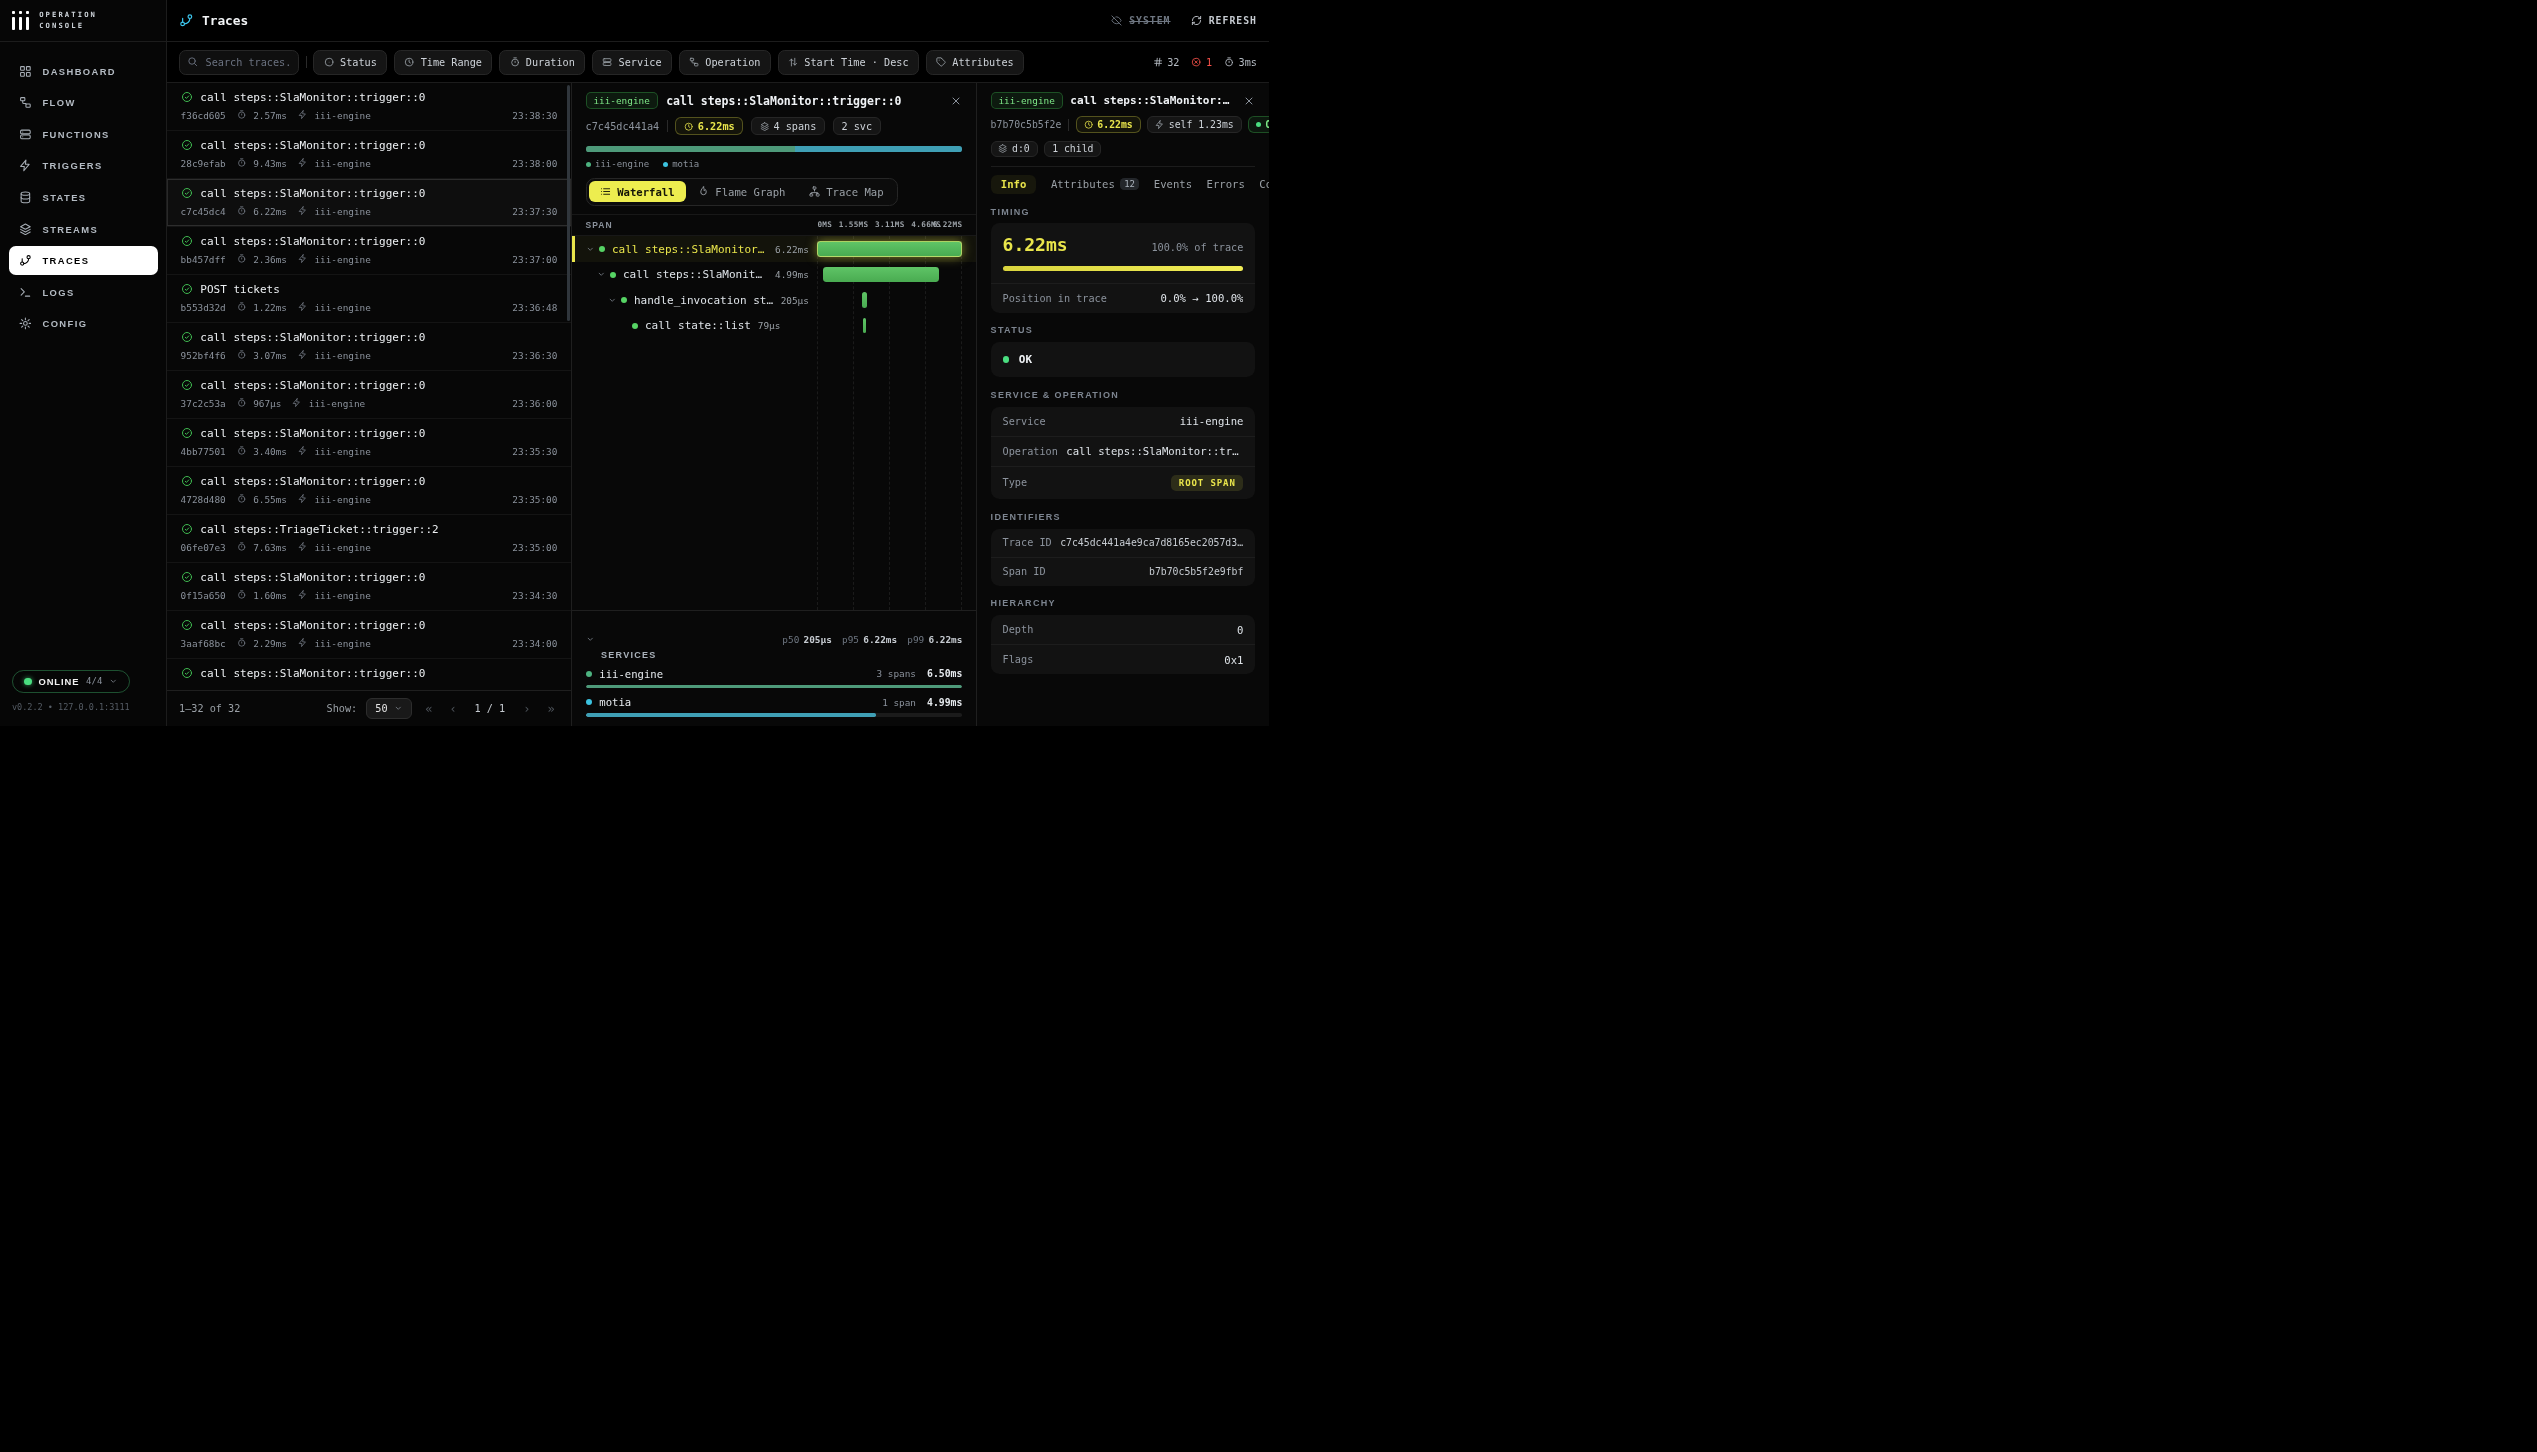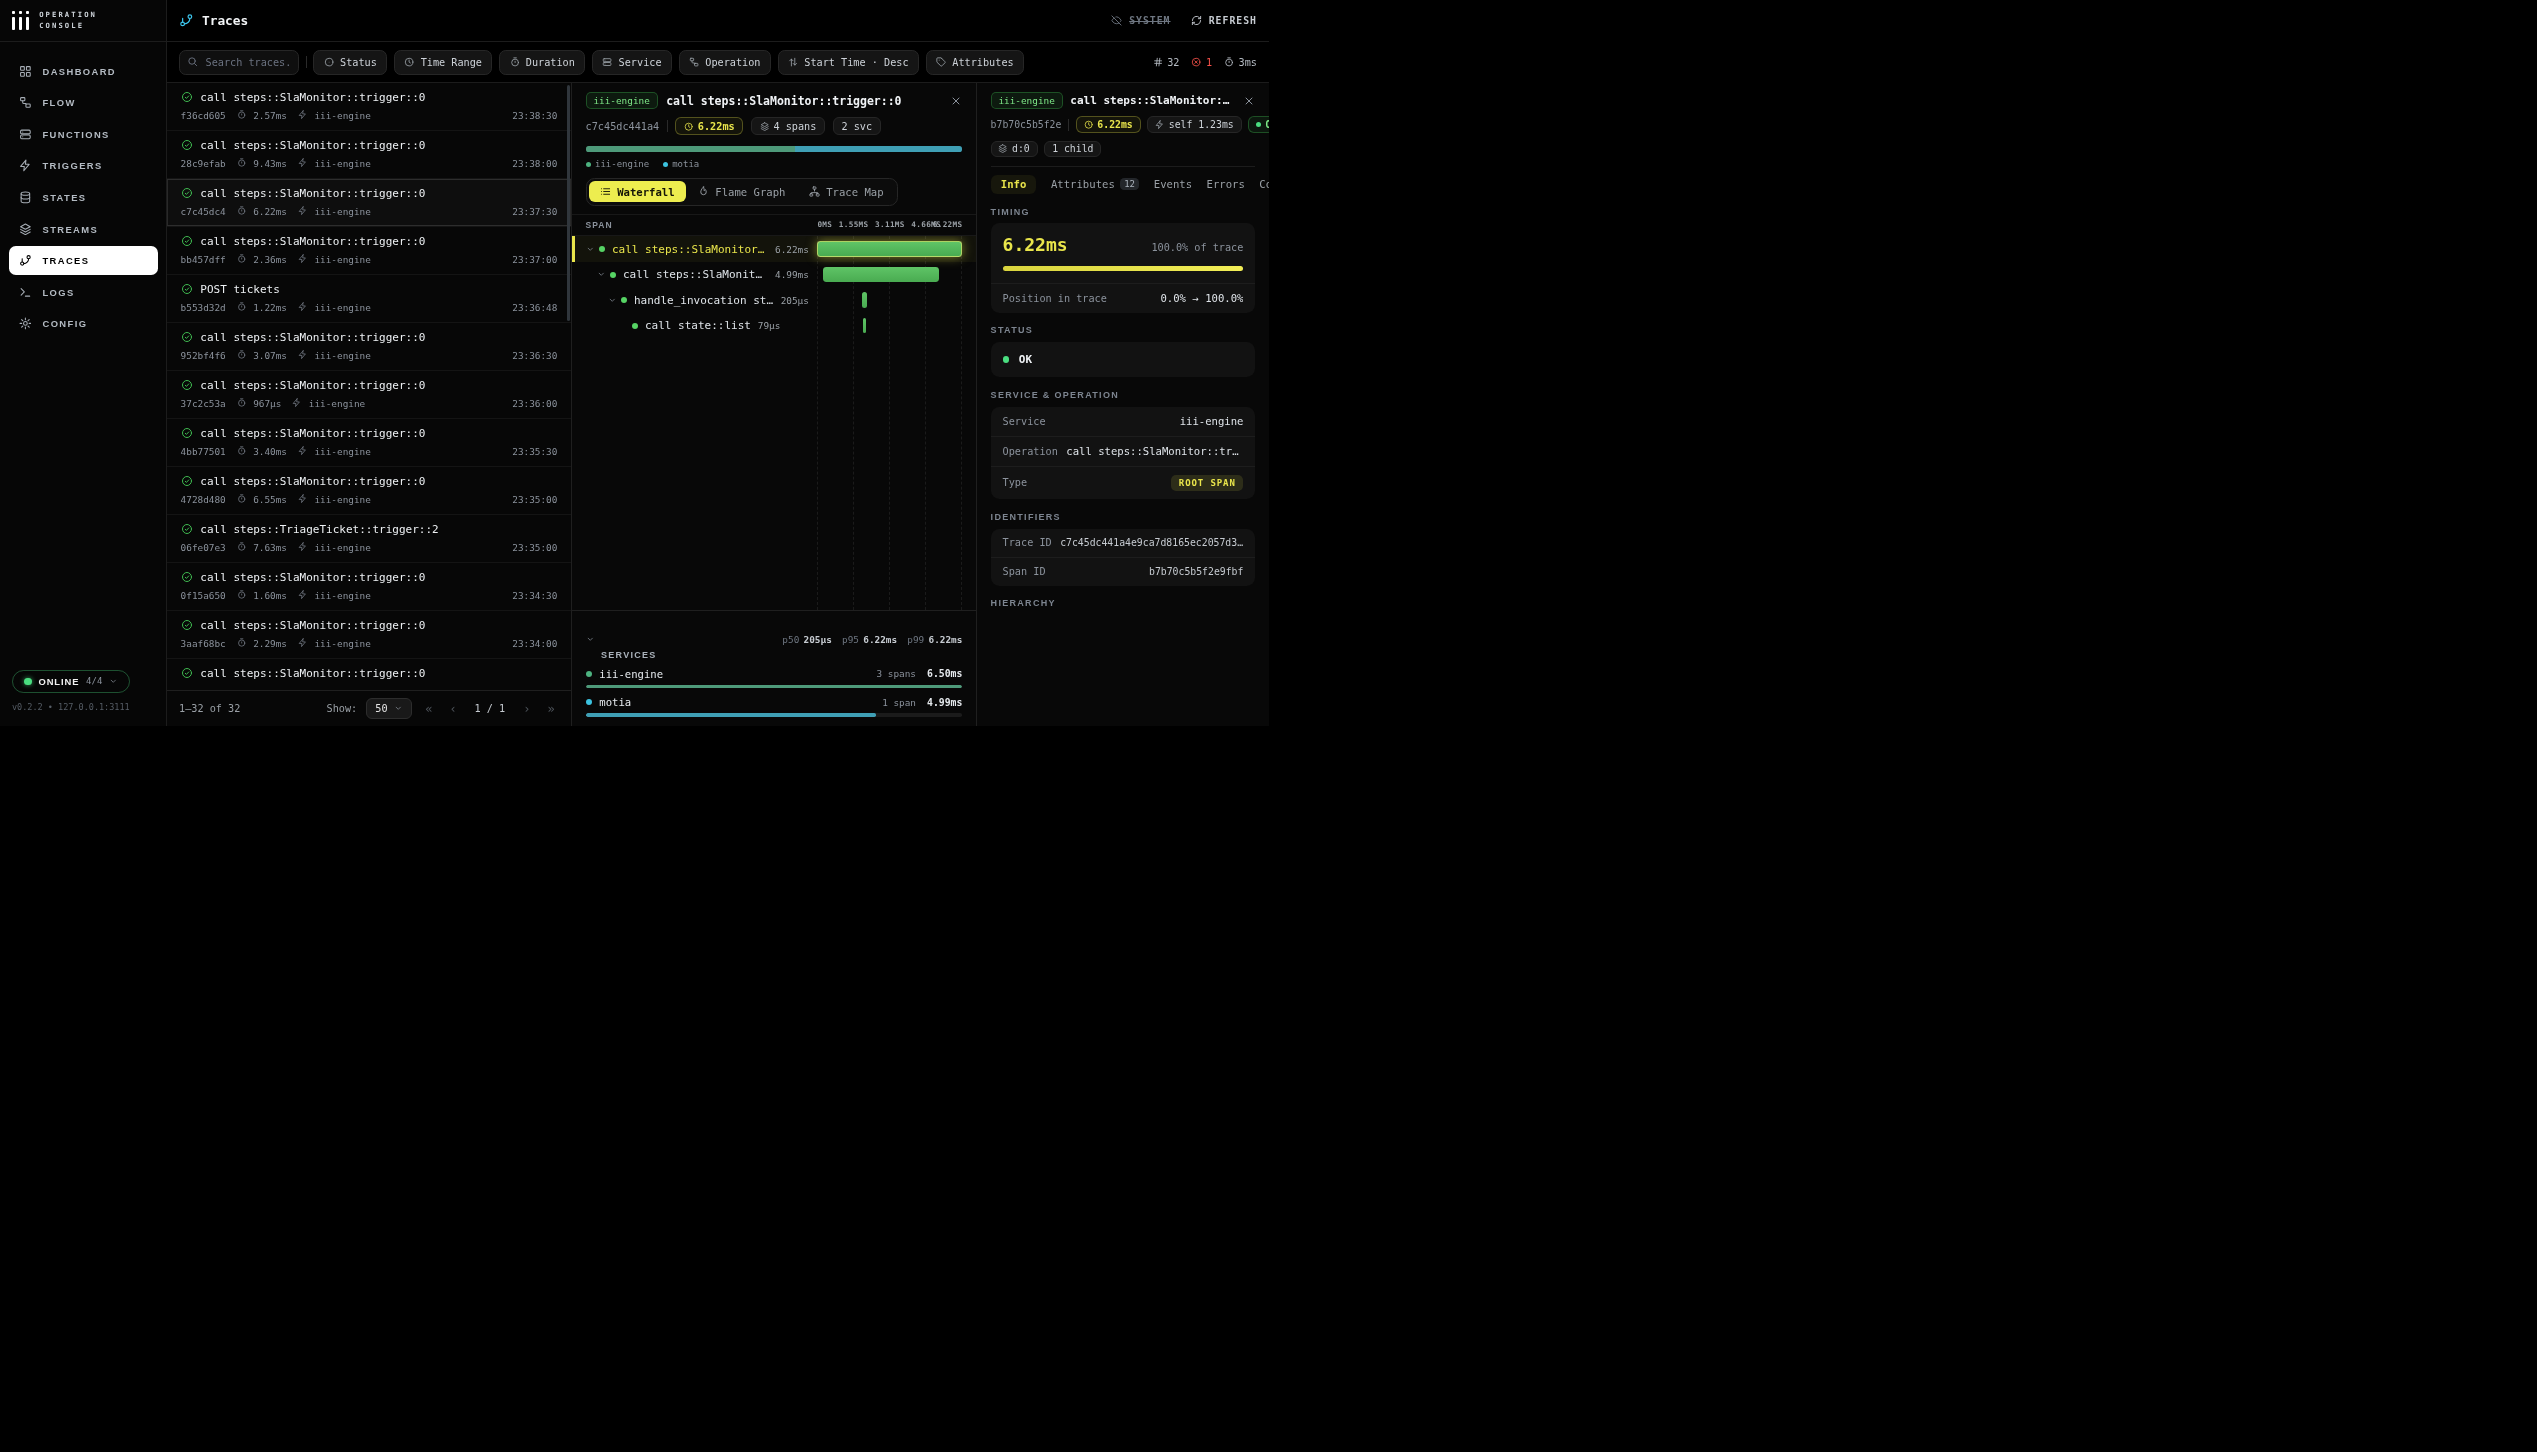--- a/index.html
+++ b/index.html
@@ -1220,18 +1220,28 @@
               <span class="k">Trace ID</span>
               <span class="v small">c7c45dc441a4e9ca7d8165ec2057d30d</span>
             </div>
             <div class="kv">
               <span class="k">Span ID</span>
               <span class="v small">b7b70c5b5f2e9fbf</span>
             </div>
           </div>
 
         <div class="sec-label">HIERARCHY</div>
+        <div class="card" id="hierCard">
+            <div class="kv">
+              <span class="k">Depth</span>
+              <span class="v">0</span>
+            </div>
+            <div class="kv">
+              <span class="k">Flags</span>
+              <span class="v">0x1</span>
+            </div>
+          </div>
       </section>
 
     </div>
   </div>
 </div>
 
 
 </body></html>

